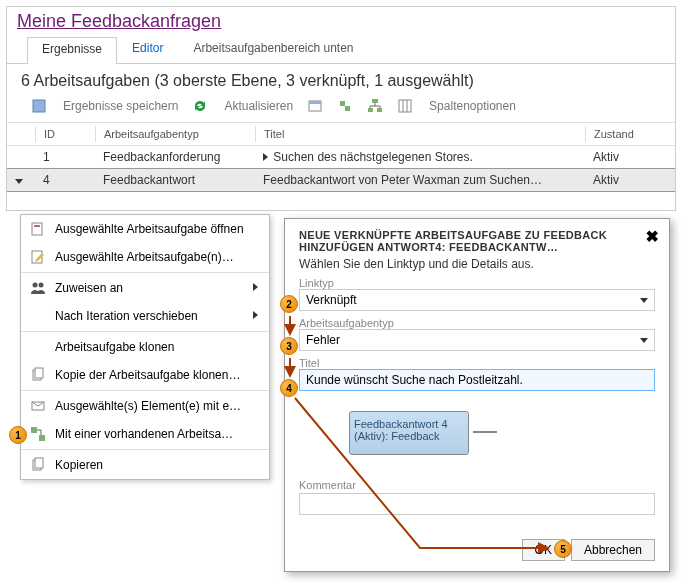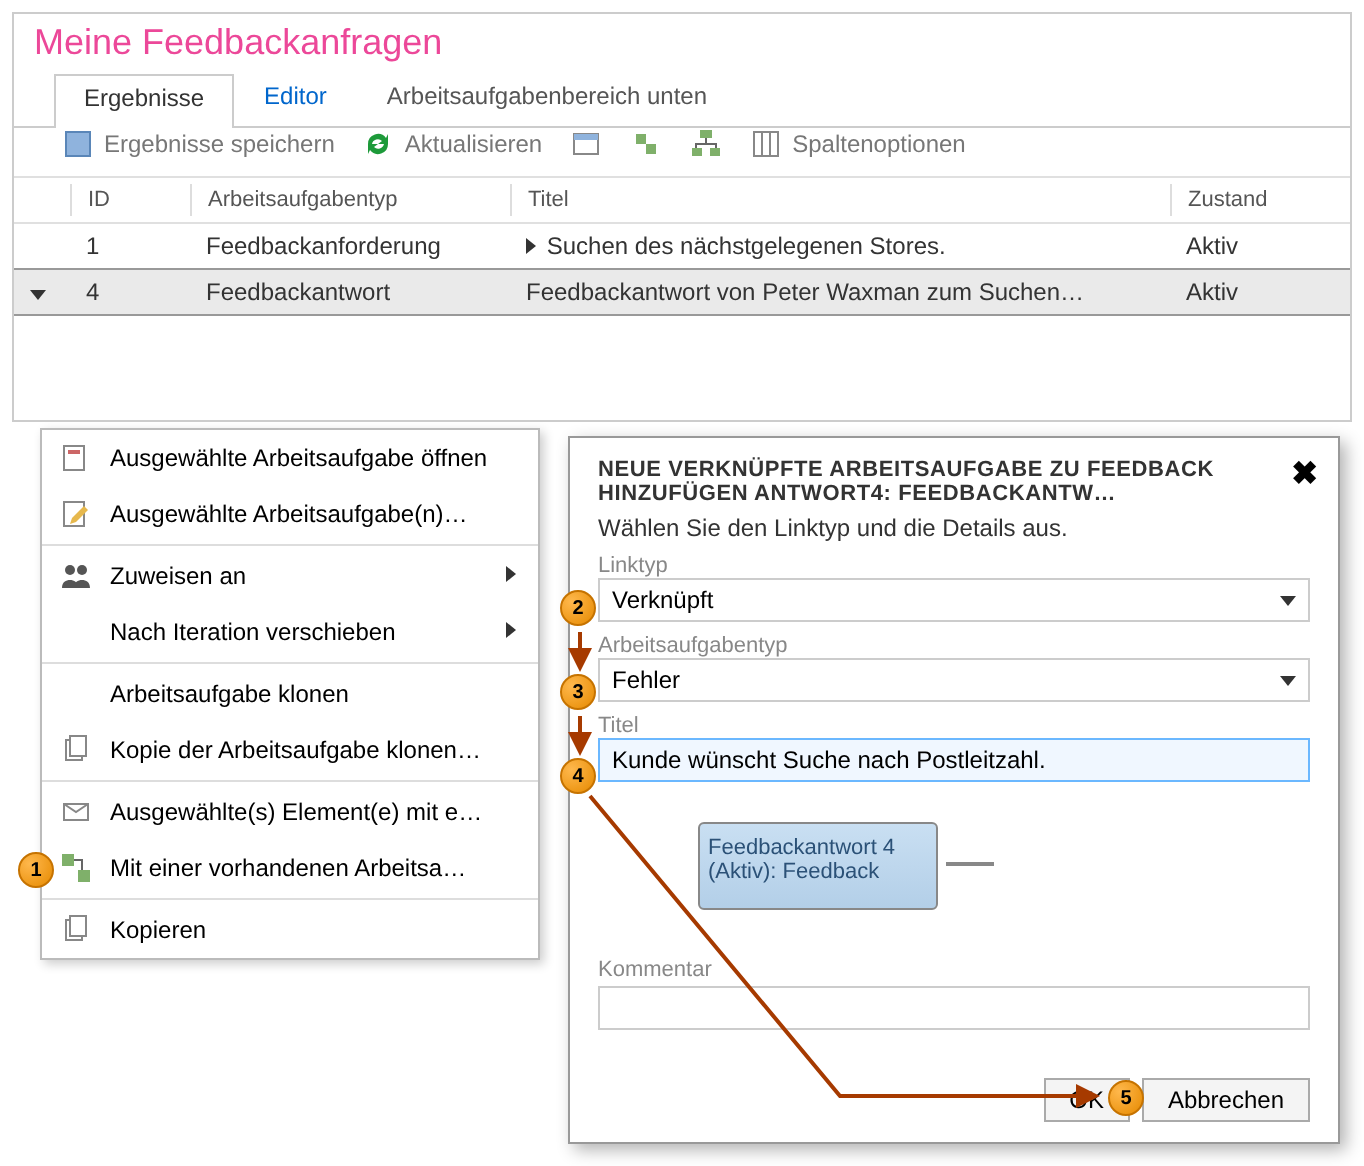--- a/index.html
+++ b/index.html
@@ -1,26 +1,26 @@
 <!DOCTYPE html>
 <html><head>
 <meta charset="utf-8">
 <style>
 * { box-sizing: border-box; font-family: "Segoe UI", Tahoma, sans-serif; }
 body { margin: 0; padding: 0; width: 682px; height: 583px; background: #fff; position: relative; overflow: hidden; }
 
 .panel { border: 1px solid #ccc; position: absolute; left: 6px; top: 6px; right: 6px; height: 205px; background: #fff; }
-.panel-title { font-size: 18px; color: #ec4899; padding: 4px 10px; }
+.panel-title { font-size: 18px; color: #701a75; padding: 4px 10px; text-decoration: underline; }
 .tabs { border-bottom: 1px solid #ccc; display: flex; height: 28px; padding-left: 20px; gap: 0; }
 .tab { padding: 4px 14px; font-size: 12px; color: #555; cursor: pointer; border: 1px solid transparent; border-bottom: none; }
 .tab.active { background: #fff; border-color: #ccc; color: #333; position: relative; top: 1px; }
 .tab.link { color: #0066cc; }
 .subtitle { font-size: 16px; color: #333; padding: 8px 14px; }
 .toolbar { display: flex; gap: 14px; padding: 0 24px 8px 24px; align-items: center; font-size: 12px; color: #777; }
-.toolbar .item { display: flex; align-items: center; gap: 5px; cursor: pointer; }
+.toolbar .item { display: flex; align-items: center; gap: 16px; cursor: pointer; }
 .ico { width: 16px; height: 16px; display: inline-block; }
 .grid-header { display: flex; border-top: 1px solid #e0e0e0; border-bottom: 1px solid #e0e0e0; padding: 3px 0; font-size: 11px; color: #555; align-items: flex-end; }
 .grid-header > div { border-left: 1px solid #ddd; padding: 2px 8px; }
 .grid-header > div:first-child { border-left: none; }
 .col-expand { width: 28px; }
 .col-id { width: 60px; }
 .col-type { width: 160px; }
 .col-title { flex: 1; }
 .col-state { width: 90px; }
 .grid-row { display: flex; font-size: 12px; color: #333; padding: 2px 0; }
@@ -58,20 +58,21 @@
 </head>
 <body>
 
 <div class="panel">
   <div class="panel-title">Meine Feedbackanfragen</div>
   <div class="tabs">
     <div class="tab active">Ergebnisse</div>
     <div class="tab link">Editor</div>
     <div class="tab">Arbeitsaufgabenbereich unten</div>
   </div>
+  <div class="subtitle">6 Arbeitsaufgaben (3 oberste Ebene, 3 verknüpft, 1 ausgewählt)</div>
   <div class="toolbar">
     <div class="item">
       <span class="ico"><svg width="16" height="16">
             <rect x="2" y="2" width="12" height="12" fill="#8fb3dd" stroke="#5a86b8"></rect>
           </svg></span>
       <span>Ergebnisse speichern</span>
     </div>
     <div class="item">
       <span class="ico"><svg width="16" height="16">
             <path d="M3 8a5 5 0 019-3l1-2v5h-5l2-1.5A3 3 0 005 8zM13 8a5 5 0 01-9 3l-1 2V8h5l-2 1.5A3 3 0 0011 8z" fill="#1d9a3a"></path>

